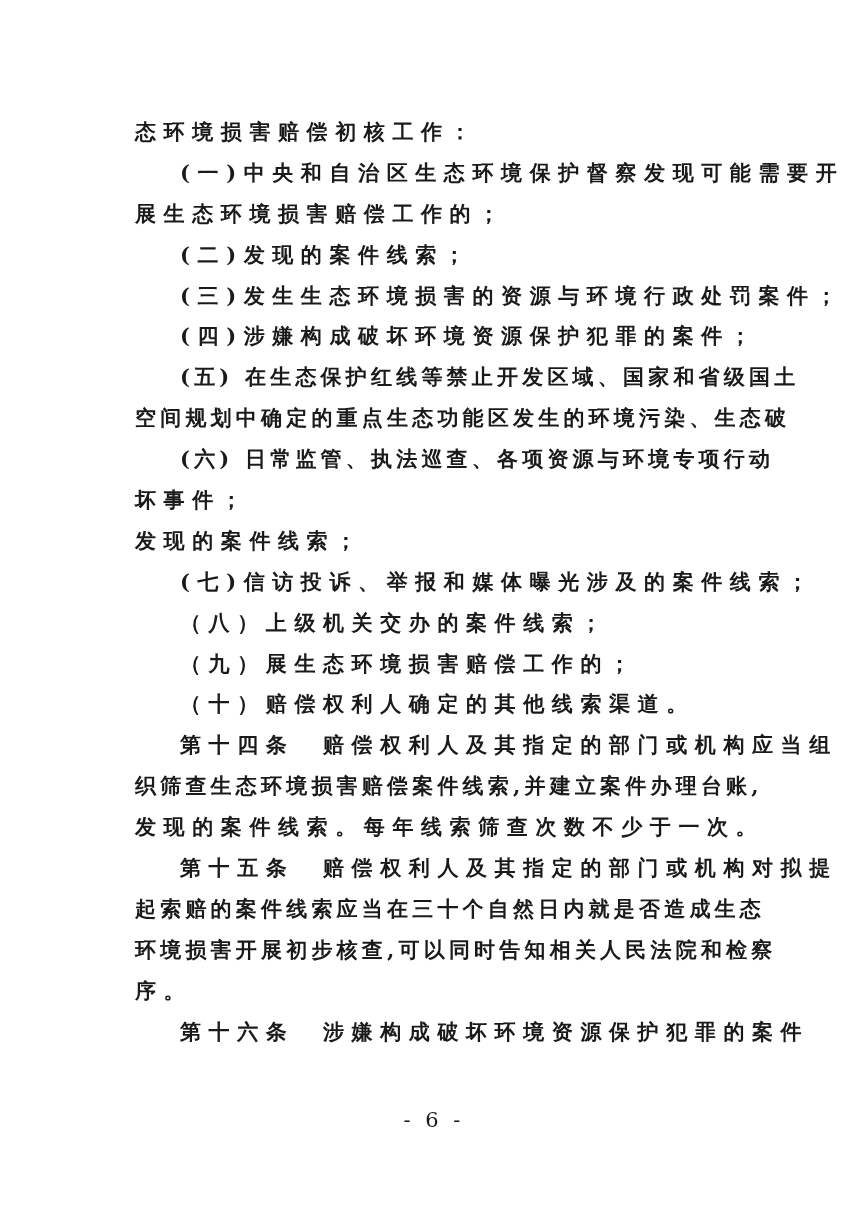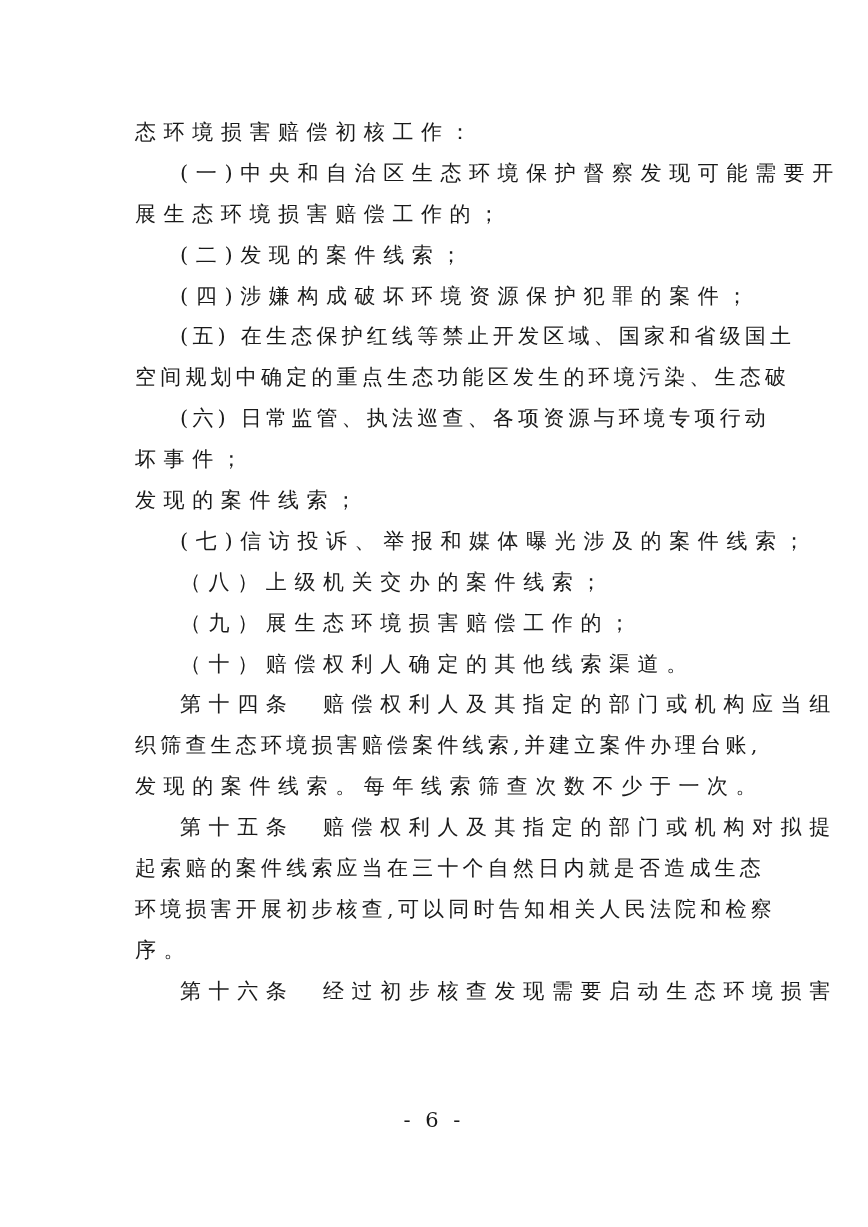--- a/index.html
+++ b/index.html
@@ -21,20 +21,21 @@
       top: 112px;
       width: 603px;
     }
     .line {
       height: 40.9px;
       line-height: 40.9px;
       font-size: 21px;
       letter-spacing: 7.6px;
       white-space: nowrap;
       overflow: visible;
+      font-weight: bold;
     }
     .indent {
       padding-left: 45px;
     }
     .tight {
       letter-spacing: 4.2px;
     }
     .page-number {
       position: absolute;
       top: 1108px;
@@ -47,33 +48,34 @@
     }
   </style>
 </head>
 <body>
 
 <div class="page">
   <div class="line">态环境损害赔偿初核工作：</div>
   <div class="line indent">(一)中央和自治区生态环境保护督察发现可能需要开</div>
   <div class="line">展生态环境损害赔偿工作的；</div>
   <div class="line indent">(二)发现的案件线索；</div>
+  <div class="line indent">(三)发生生态环境损害的资源与环境行政处罚案件；</div>
   <div class="line indent">(四)涉嫌构成破坏环境资源保护犯罪的案件；</div>
   <div class="line indent tight">(五) 在生态保护红线等禁止开发区域、国家和省级国土</div>
   <div class="line tight">空间规划中确定的重点生态功能区发生的环境污染、生态破</div>
   <div class="line indent tight">(六) 日常监管、执法巡查、各项资源与环境专项行动</div>
   <div class="line">坏事件；</div>
   <div class="line">发现的案件线索；</div>
   <div class="line indent">(七)信访投诉、举报和媒体曝光涉及的案件线索；</div>
   <div class="line indent">（八）上级机关交办的案件线索；</div>
   <div class="line indent">（九）展生态环境损害赔偿工作的；</div>
   <div class="line indent">（十）赔偿权利人确定的其他线索渠道。</div>
   <div class="line indent">第十四条　赔偿权利人及其指定的部门或机构应当组</div>
   <div class="line tight">织筛查生态环境损害赔偿案件线索,并建立案件办理台账,</div>
   <div class="line">发现的案件线索。每年线索筛查次数不少于一次。</div>
   <div class="line indent">第十五条　赔偿权利人及其指定的部门或机构对拟提</div>
   <div class="line tight">起索赔的案件线索应当在三十个自然日内就是否造成生态</div>
   <div class="line tight">环境损害开展初步核查,可以同时告知相关人民法院和检察</div>
   <div class="line">序。</div>
-  <div class="line indent">第十六条　经过初步核查发现需要启动生态环境损害</div>
+  <div class="line indent">第十六条　涉嫌构成破坏环境资源保护犯罪的案件</div>
 </div>
 
 <div class="page-number">- 6 -</div>
 
 </body></html>

